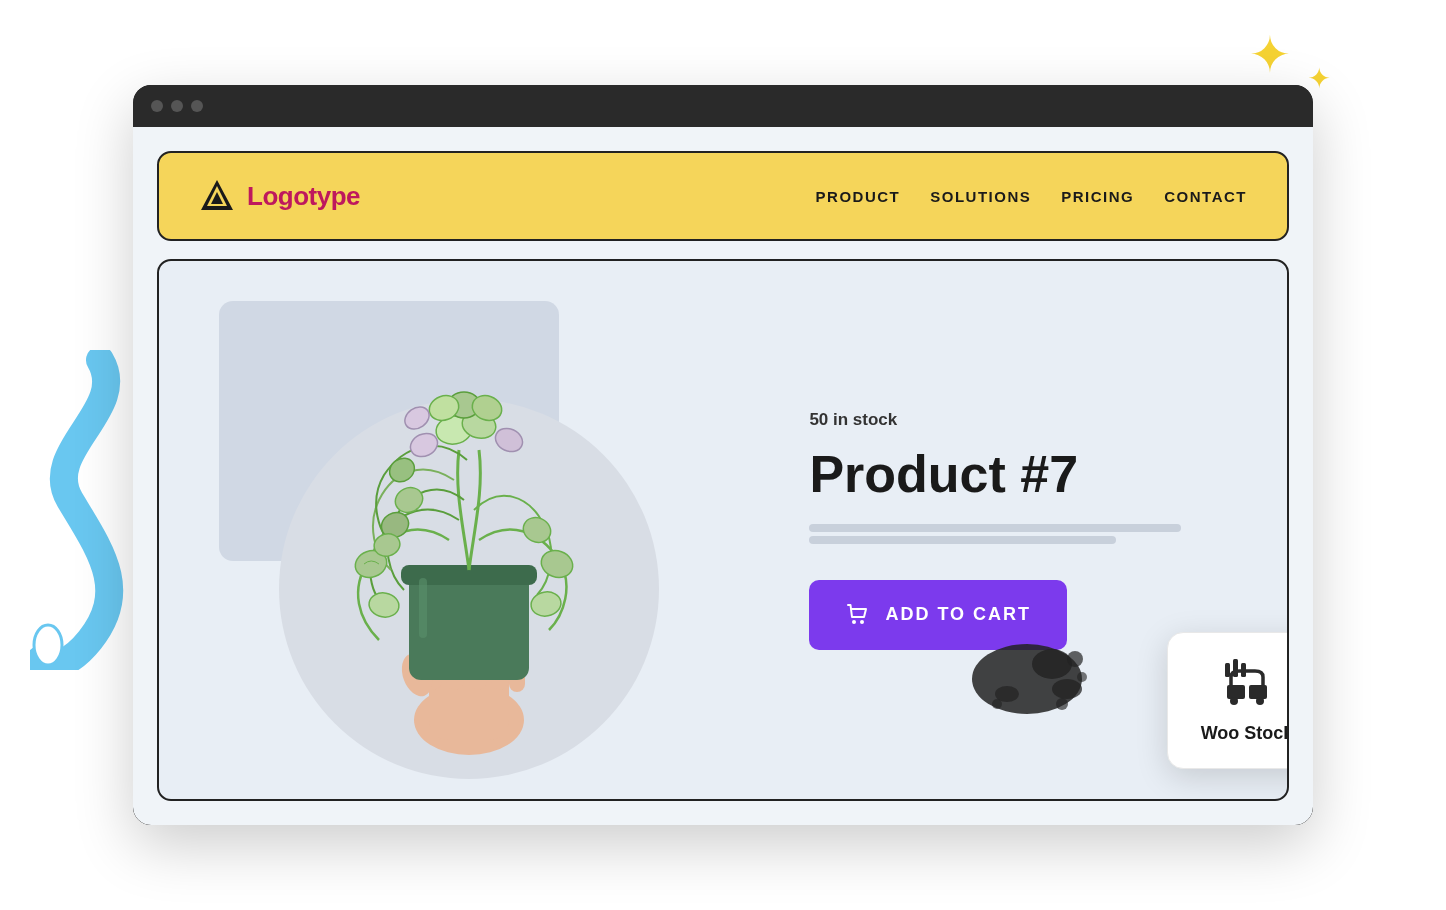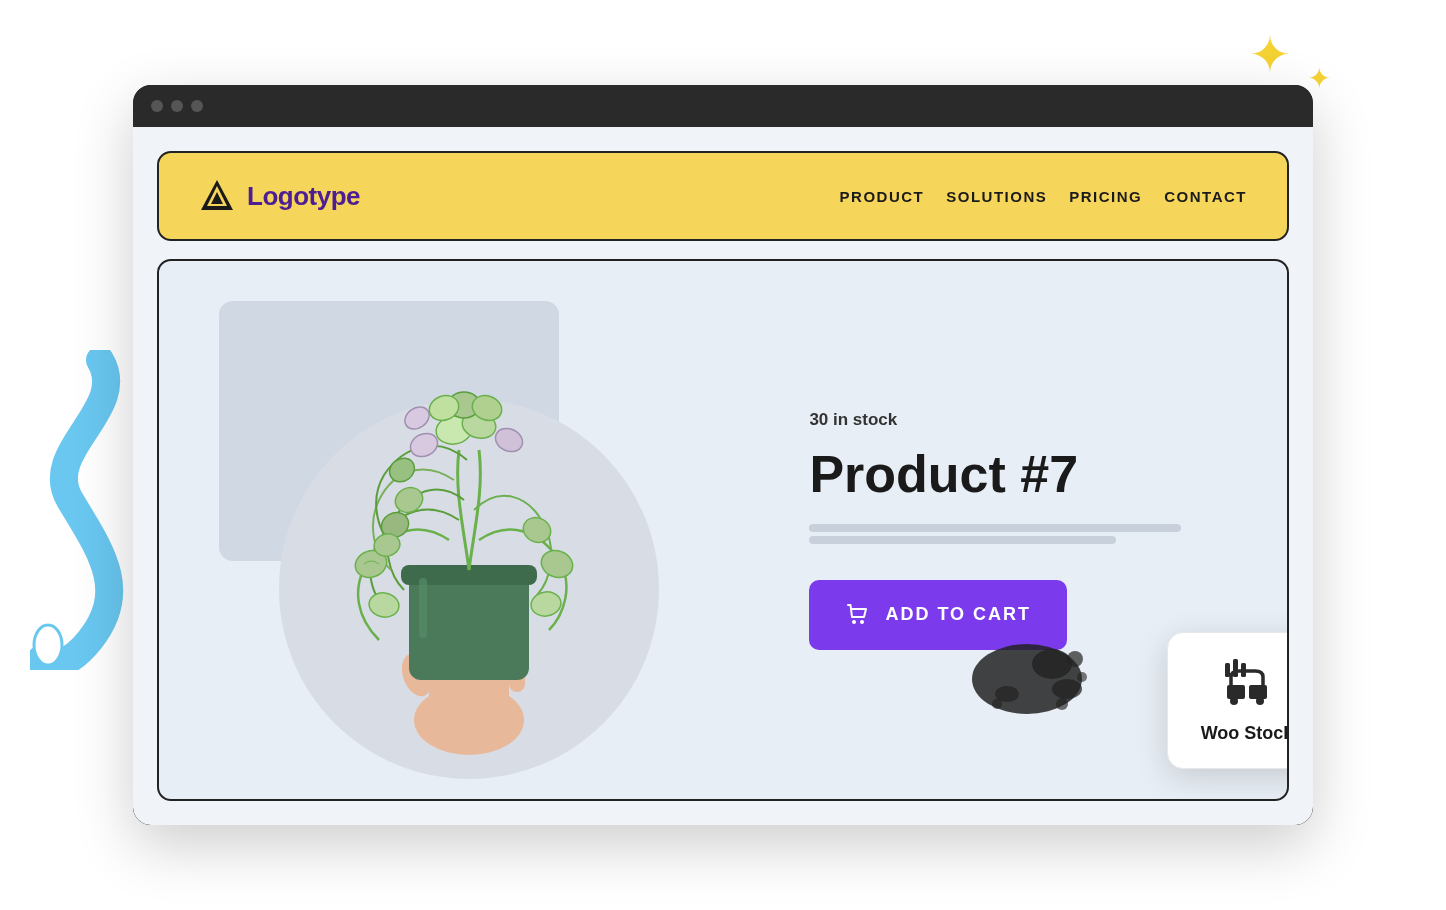--- a/index.html
+++ b/index.html
@@ -94,28 +94,28 @@
     }
 
     .logo-icon {
       width: 36px;
       height: 36px;
     }
 
     .logo-text {
       font-size: 26px;
       font-weight: 700;
-      color: #4c1d95;
+      color: #be185d;
       letter-spacing: -0.5px;
     }
 
     .nav-links {
       display: flex;
       align-items: flex-end;
-      gap: 22px;
+      gap: 30px;
     }
 
     .nav-link {
       font-size: 15px;
       font-weight: 700;
       color: #1a1a1a;
       text-decoration: none;
       letter-spacing: 1.5px;
       text-transform: uppercase;
     }
@@ -381,21 +381,21 @@
 
             <ellipse cx="115" cy="145" rx="14" ry="11" fill="#d8c8e0" stroke="#a090b0" stroke-width="1.5" transform="rotate(-25,115,145)"></ellipse>
             <ellipse cx="200" cy="140" rx="14" ry="11" fill="#d0c0d8" stroke="#a090b0" stroke-width="1.5" transform="rotate(25,200,140)"></ellipse>
             <ellipse cx="108" cy="118" rx="13" ry="10" fill="#d8c8e0" stroke="#a090b0" stroke-width="1.5" transform="rotate(-35,108,118)"></ellipse>
           </svg>
         </div>
       </div>
 
       <div class="product-info-panel">
 
-        <span class="stock-text">30 in stock</span>
+        <span class="stock-text">50 in stock</span>
 
         <h1 class="product-title">Product #7</h1>
 
         <div>
           <div class="product-desc-line long"></div>
           <div class="product-desc-line short"></div>
         </div>
 
         <svg class="ink-splatter" viewBox="0 0 120 80" xmlns="http://www.w3.org/2000/svg">
           <ellipse cx="60" cy="40" rx="55" ry="35" fill="#222" opacity="0.85"></ellipse>

